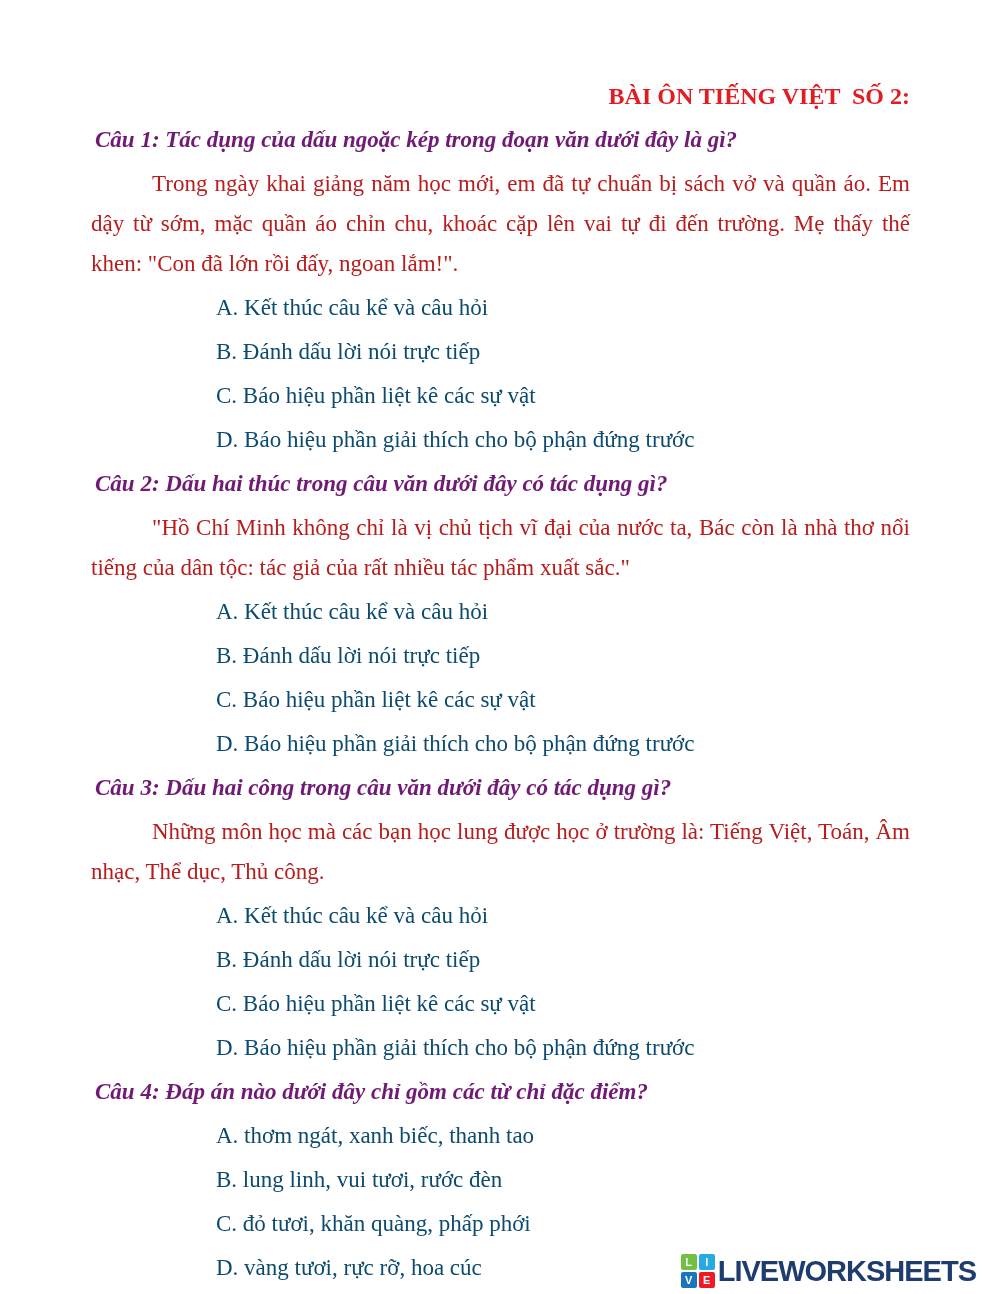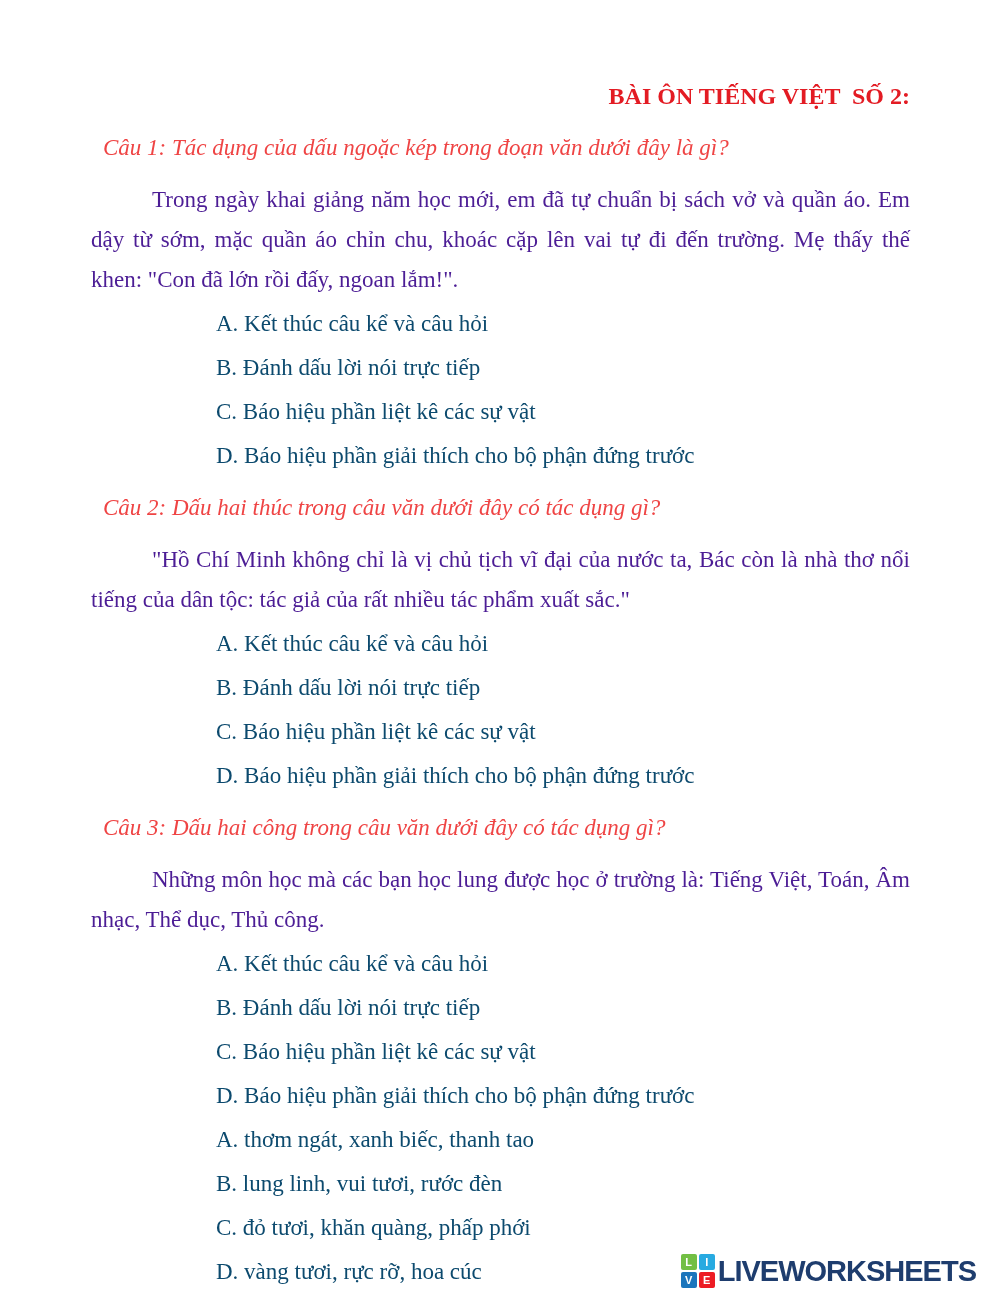--- a/index.html
+++ b/index.html
@@ -22,30 +22,30 @@
   }
   .doc-title {
     text-align: right;
     font-weight: bold;
     font-size: 24px;
     color: #e31b23;
     white-space: pre-wrap;
     margin: 0;
   }
   .q-header {
-    font-weight: normal;
+    font-weight: bold;
     font-style: italic;
-    color: #ef4444;
-    margin: 12px;
+    color: #701a75;
+    margin: 4px;
   }
   .passage {
     margin: 0;
     text-align: justify;
     text-indent: 61px;
-    color: #4c1d95;
+    color: #b91c1c;
   }
   .option {
     margin: 4px;
     padding-left: 121px;
     color: #0c4a6e;
     cursor: pointer;
   }
   .brand {
     position: absolute;
     right: 24px;
@@ -113,20 +113,21 @@
   <section>
     <p class="q-header">Câu 3: Dấu hai công trong câu văn dưới đây có tác dụng gì?</p>
     <p class="passage">Những môn học mà các bạn học lung được học ở trường là: Tiếng Việt, Toán, Âm nhạc, Thể dục, Thủ công.</p>
     <p class="option">A. Kết thúc câu kể và câu hỏi</p>
     <p class="option">B. Đánh dấu lời nói trực tiếp</p>
     <p class="option">C. Báo hiệu phần liệt kê các sự vật</p>
     <p class="option">D. Báo hiệu phần giải thích cho bộ phận đứng trước</p>
   </section>
 
   <section>
+    <p class="q-header">Câu 4: Đáp án nào dưới đây chỉ gồm các từ chỉ đặc điểm?</p>
     <p class="option">A. thơm ngát, xanh biếc, thanh tao</p>
     <p class="option">B. lung linh, vui tươi, rước đèn</p>
     <p class="option">C. đỏ tươi, khăn quàng, phấp phới</p>
     <p class="option">D. vàng tươi, rực rỡ, hoa cúc</p>
   </section>
 
 </div>
 
 <div class="brand">
   <div class="logo-grid">

